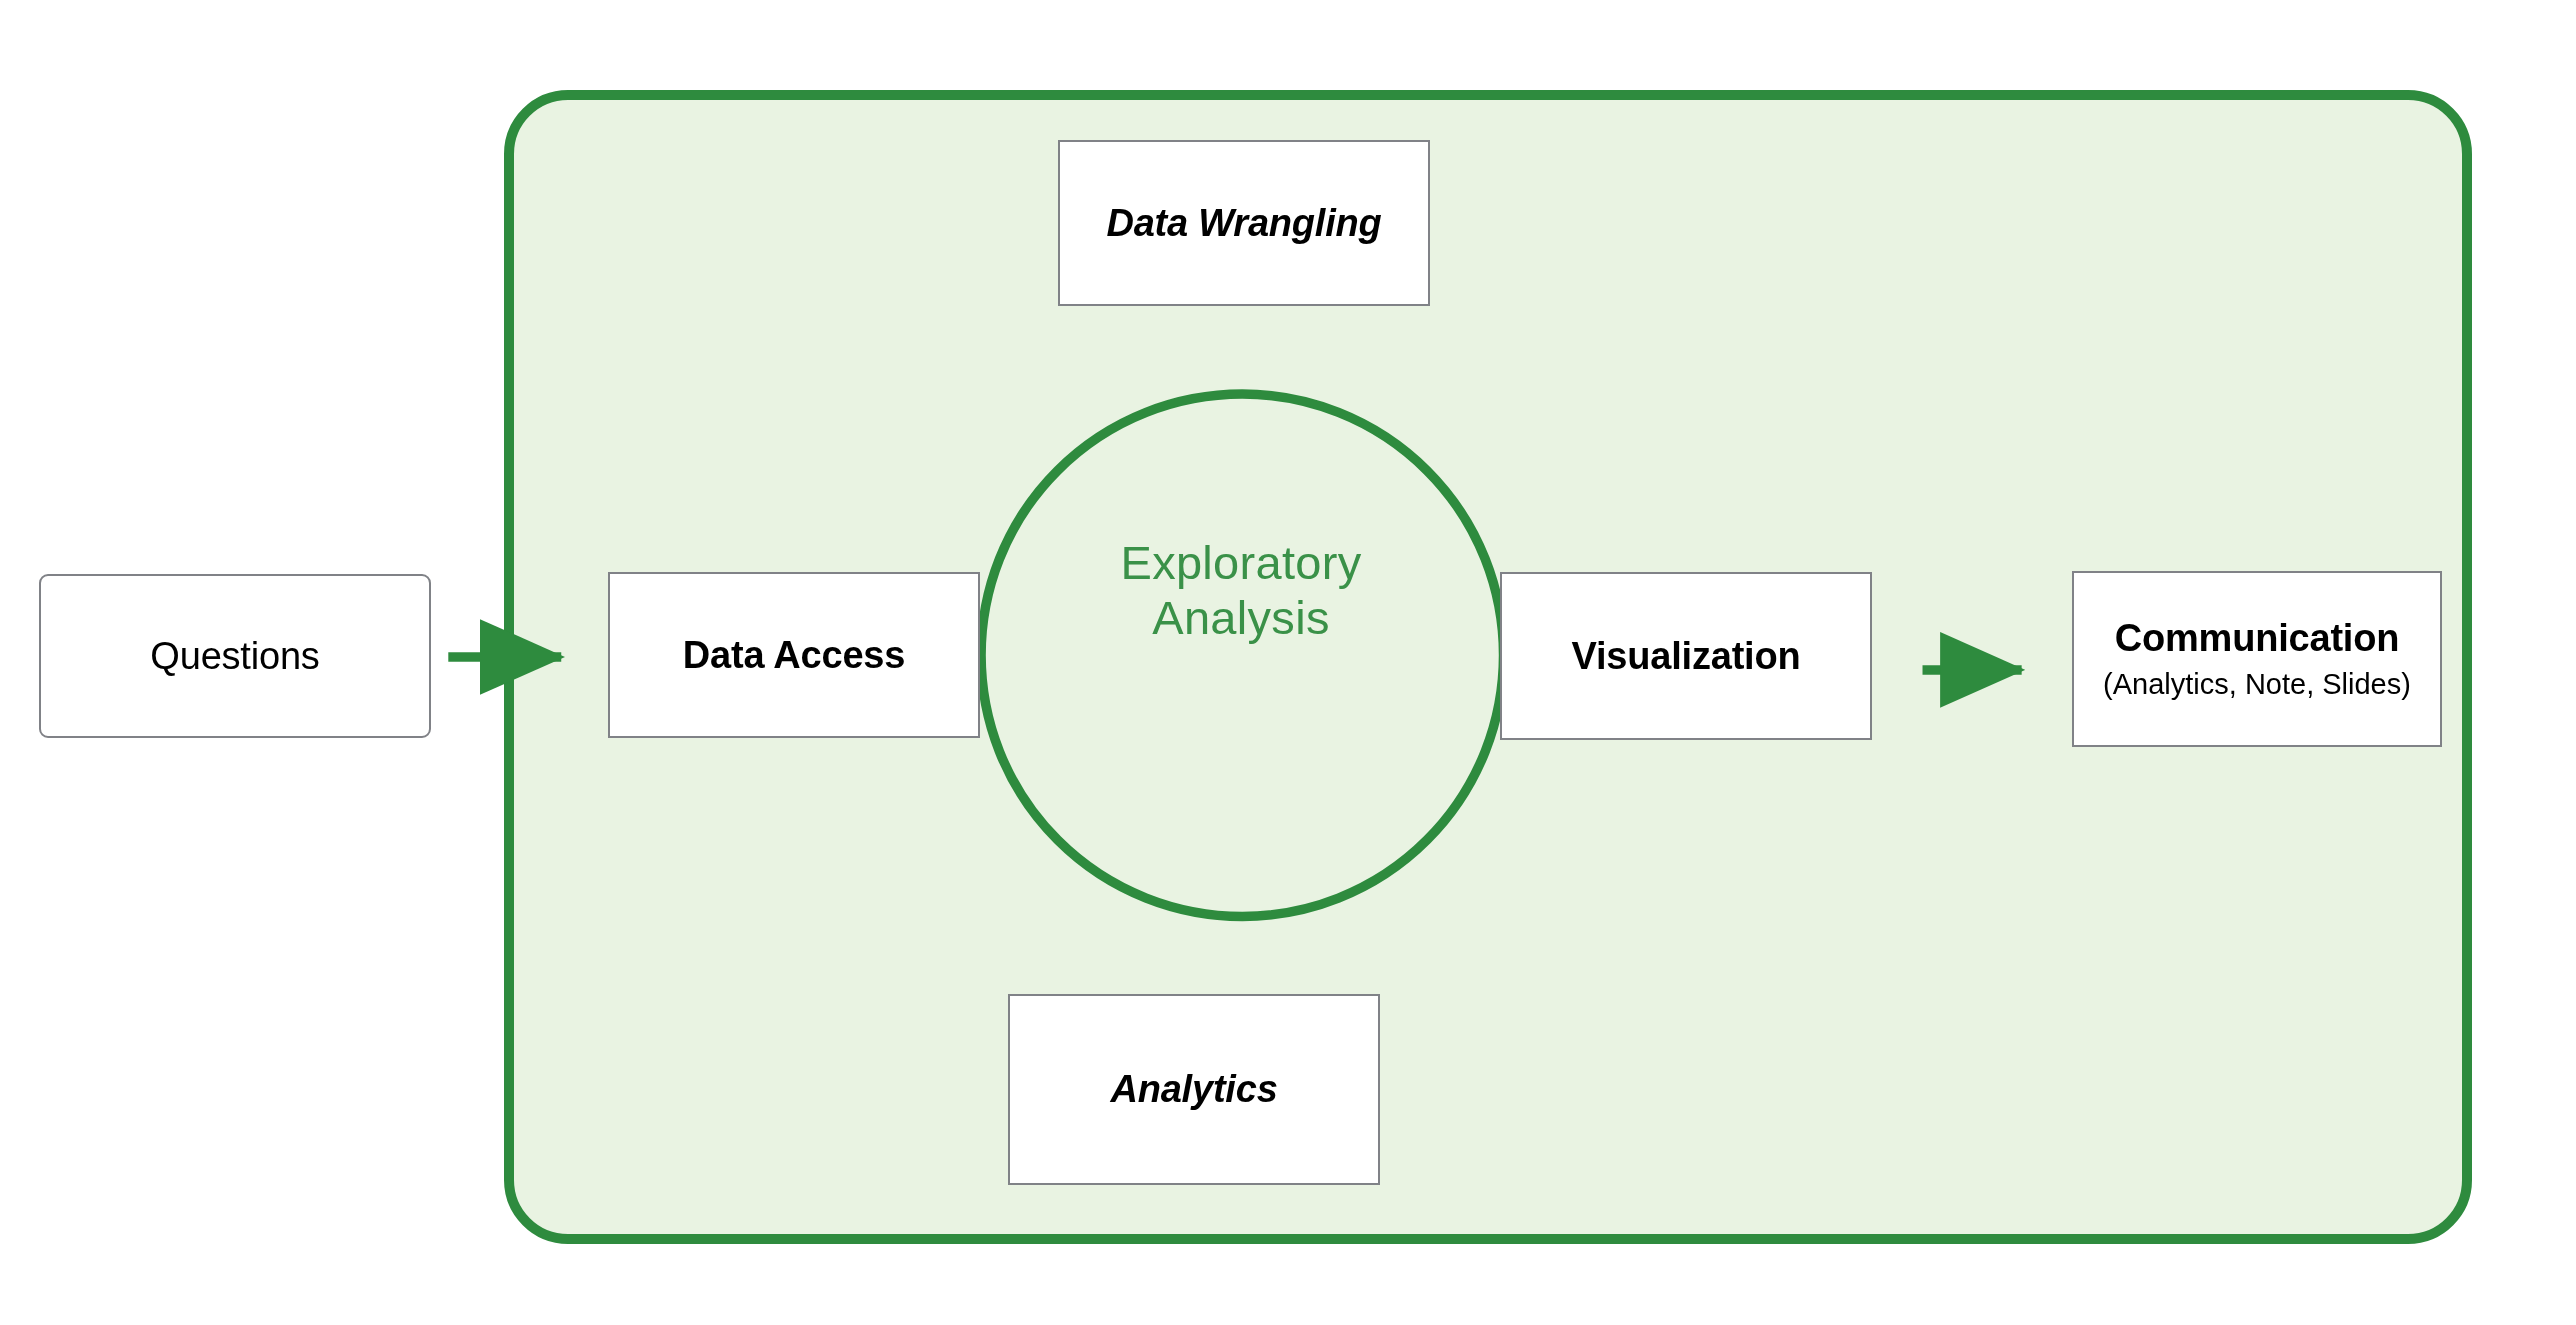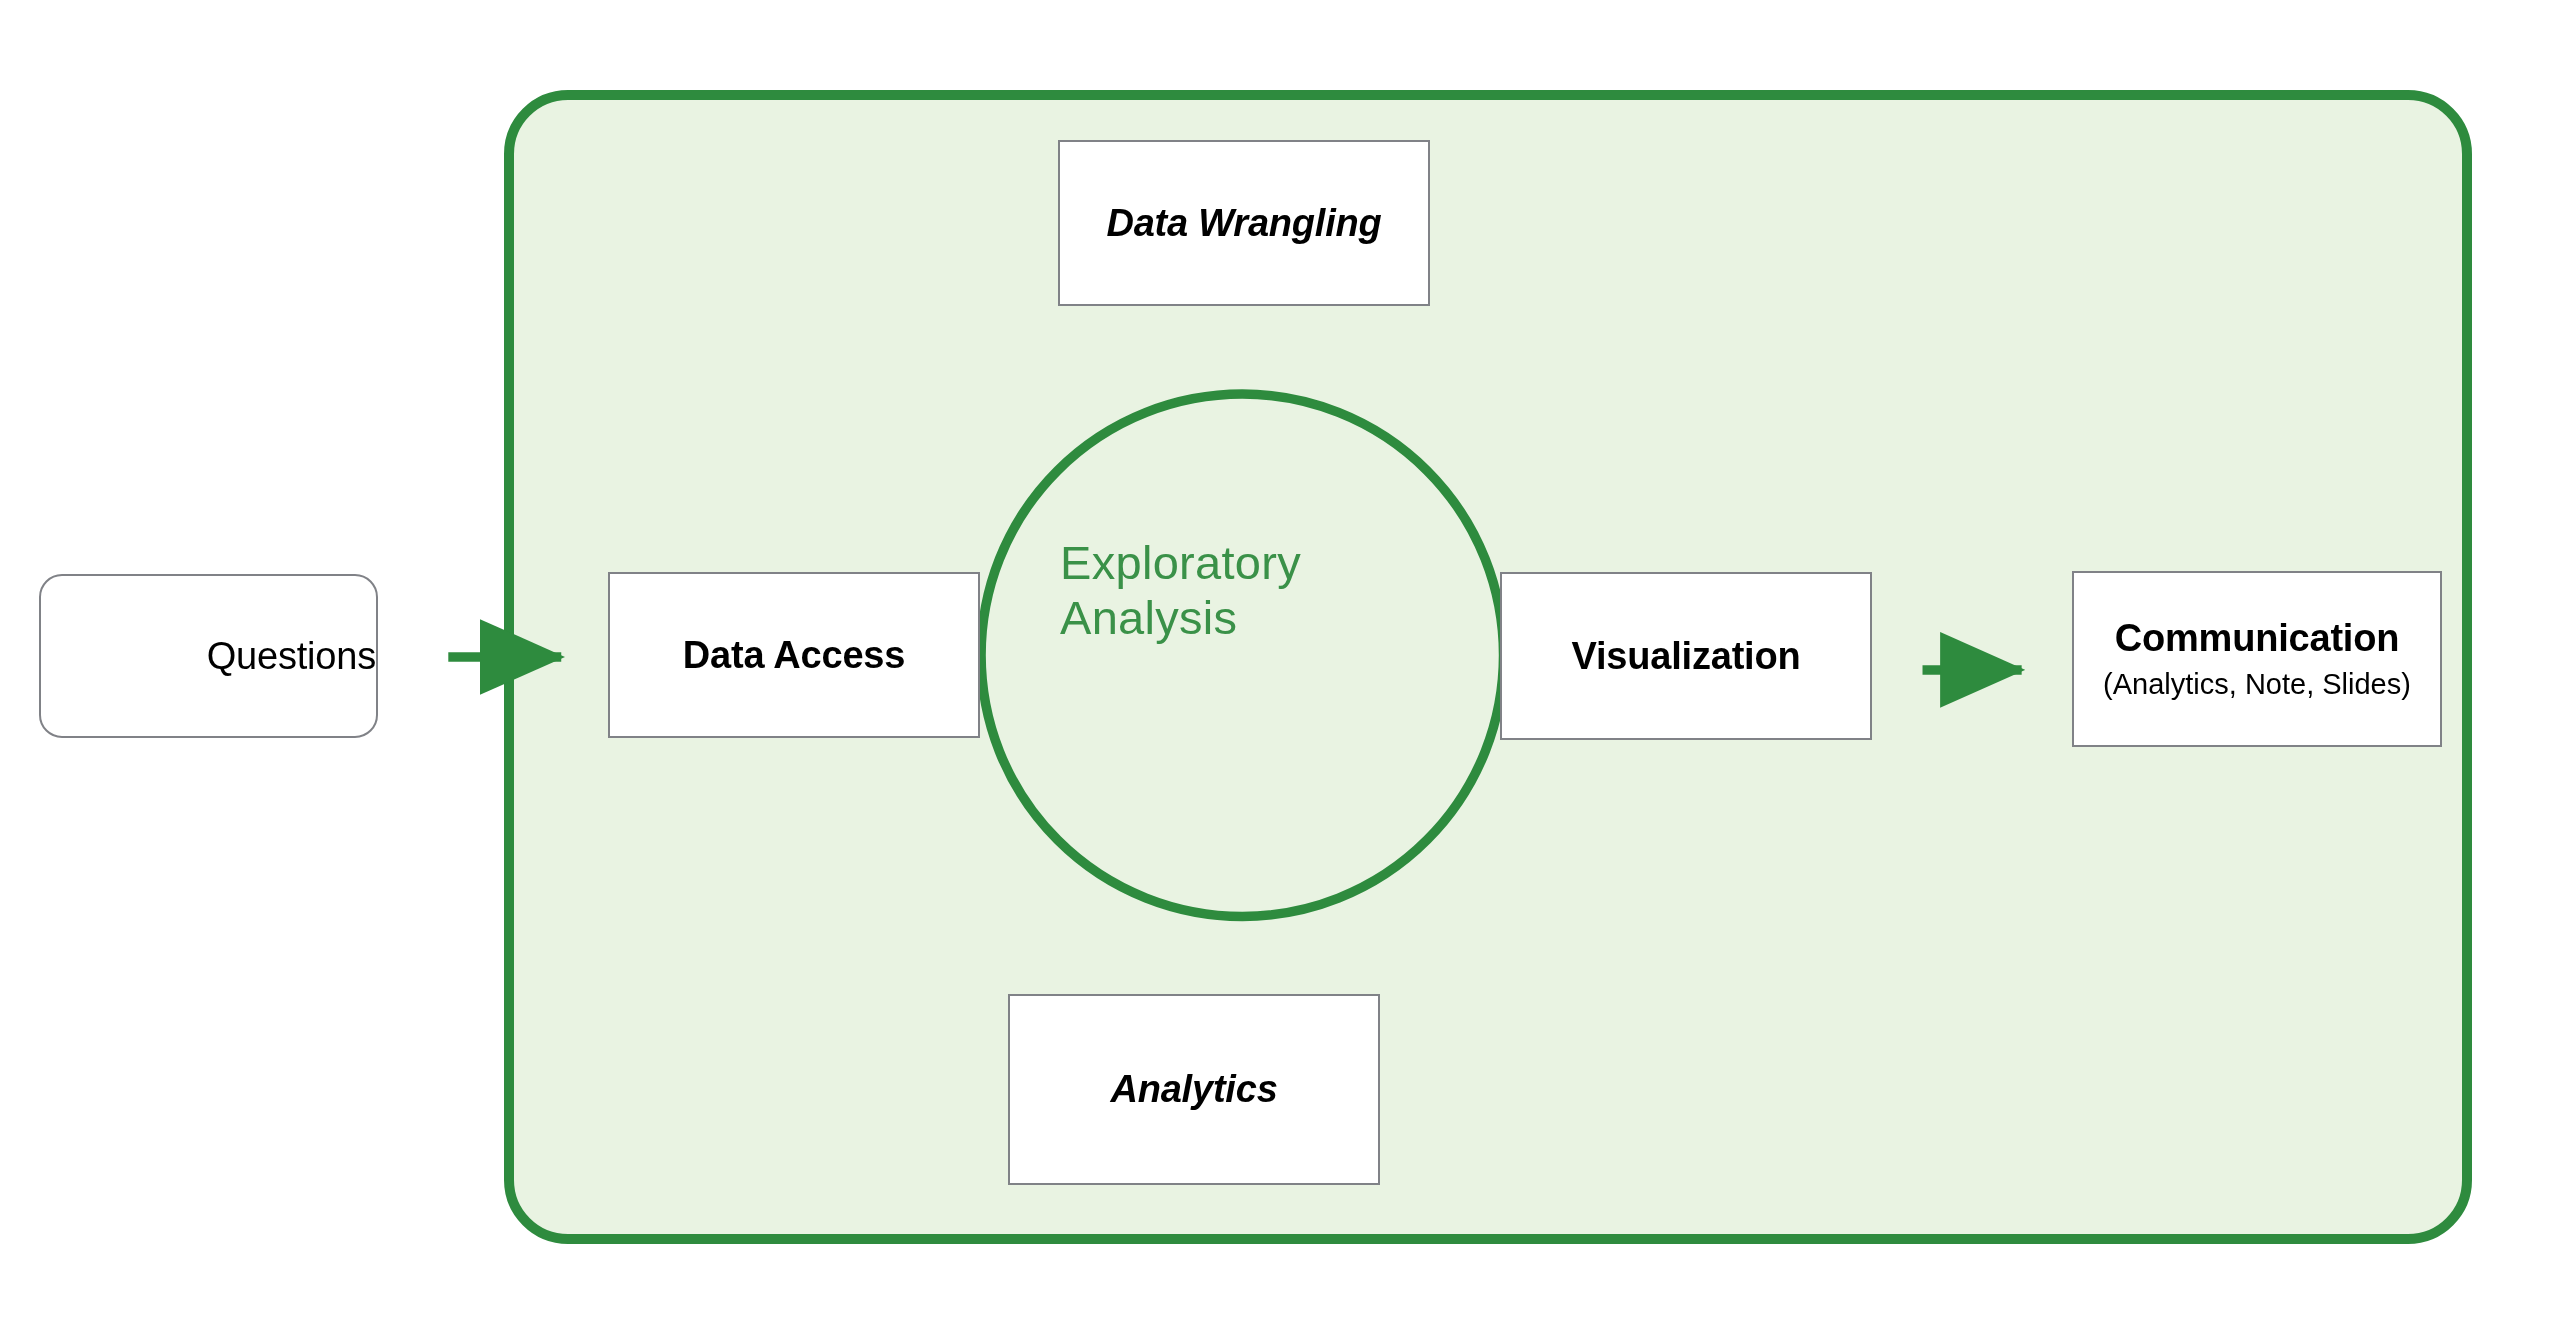--- a/index.html
+++ b/index.html
@@ -40,20 +40,21 @@
     height: 1326px;
     pointer-events: none;
   }
 
   
   .eda-label {
     position: absolute;
     left: 1060px;
     top: 535px;
     width: 362px;
+    text-align: center;
     color: #3a9148;
     font-size: 47px;
     line-height: 1.18;
     font-weight: 400;
     letter-spacing: 0.3px;
   }
   .eda-label span { display: block; }
 
   
   .node {
@@ -80,26 +81,25 @@
     font-size: 29px;
     line-height: 1.32;
     margin-top: 3.4px;
     padding: 0 12px;
   }
 
   
   .node-questions {
     left: 39px;
     top: 574px;
-    width: 339px;
+    width: 392px;
     height: 164px;
-    border-radius: 23px;
+    border-radius: 9px;
     border-width: 2.6px;
     z-index: 6;
-    align-items: flex-end;
   }
   .node-questions .title {
     font-weight: 400;
     font-size: 38px;
   }
 
   .node-data-access  { left: 608px;  top: 572px;  width: 372px; height: 166px; }
   .node-wrangling    { left: 1058px; top: 140px;  width: 372px; height: 166px; font-style: italic; }
   .node-visualization{ left: 1500px; top: 572px;  width: 372px; height: 168px; }
   .node-analytics    { left: 1008px; top: 994px; width: 372px; height: 191px; font-style: italic; }

